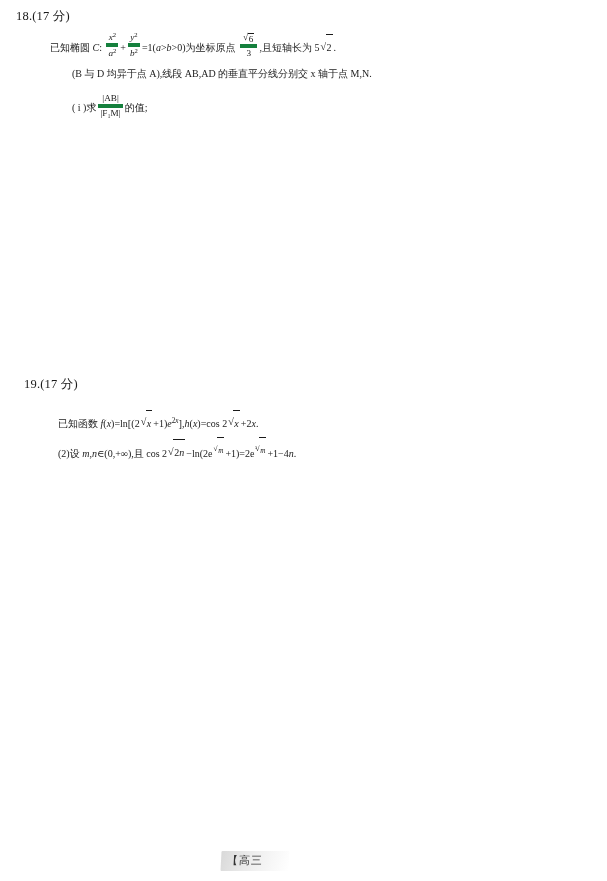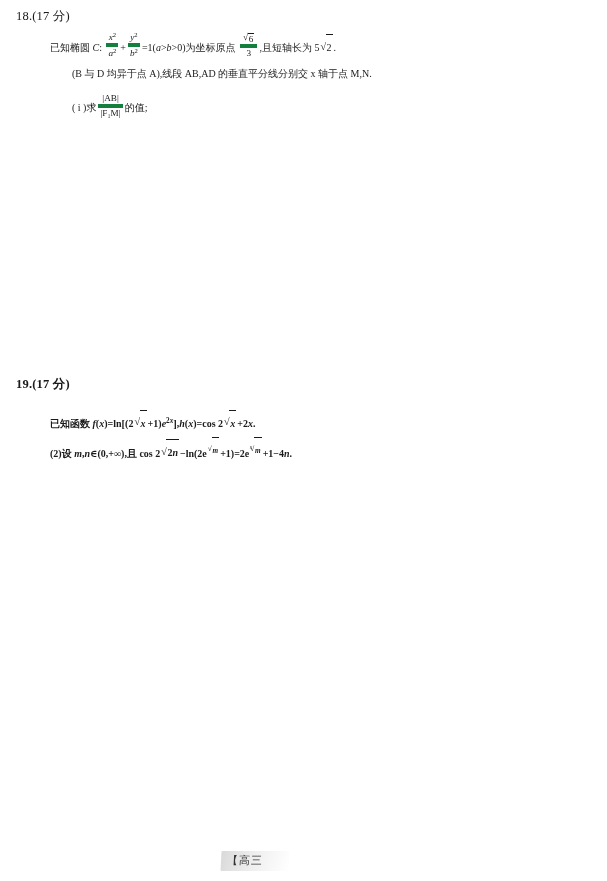--- a/index.html
+++ b/index.html
@@ -102,21 +102,21 @@
     color: #2b2b2b;
     background: linear-gradient(105deg, #d8d8d8 0%, #efefef 48%, #ffffff 100%);
     padding: 2px 26px 3px 6px;
     border-radius: 1px;
     letter-spacing: 1px;
     transform: skewX(-3deg);
     opacity: 0.95;
   }
 
   .blk18 { position: absolute; left: 16px; top: 8px; width: 580px; }
-  .blk19 { position: absolute; left: 16px; top: 376px; width: 580px; font-weight: bold; }
+  .blk19 { position: absolute; left: 24px; top: 376px; width: 580px; }
 </style>
 </head>
 <body>
 
 <div class="page">
 
   <div class="blk18">
 
     <div class="qnum">
       <span>18.</span><span>(17 分)</span>

